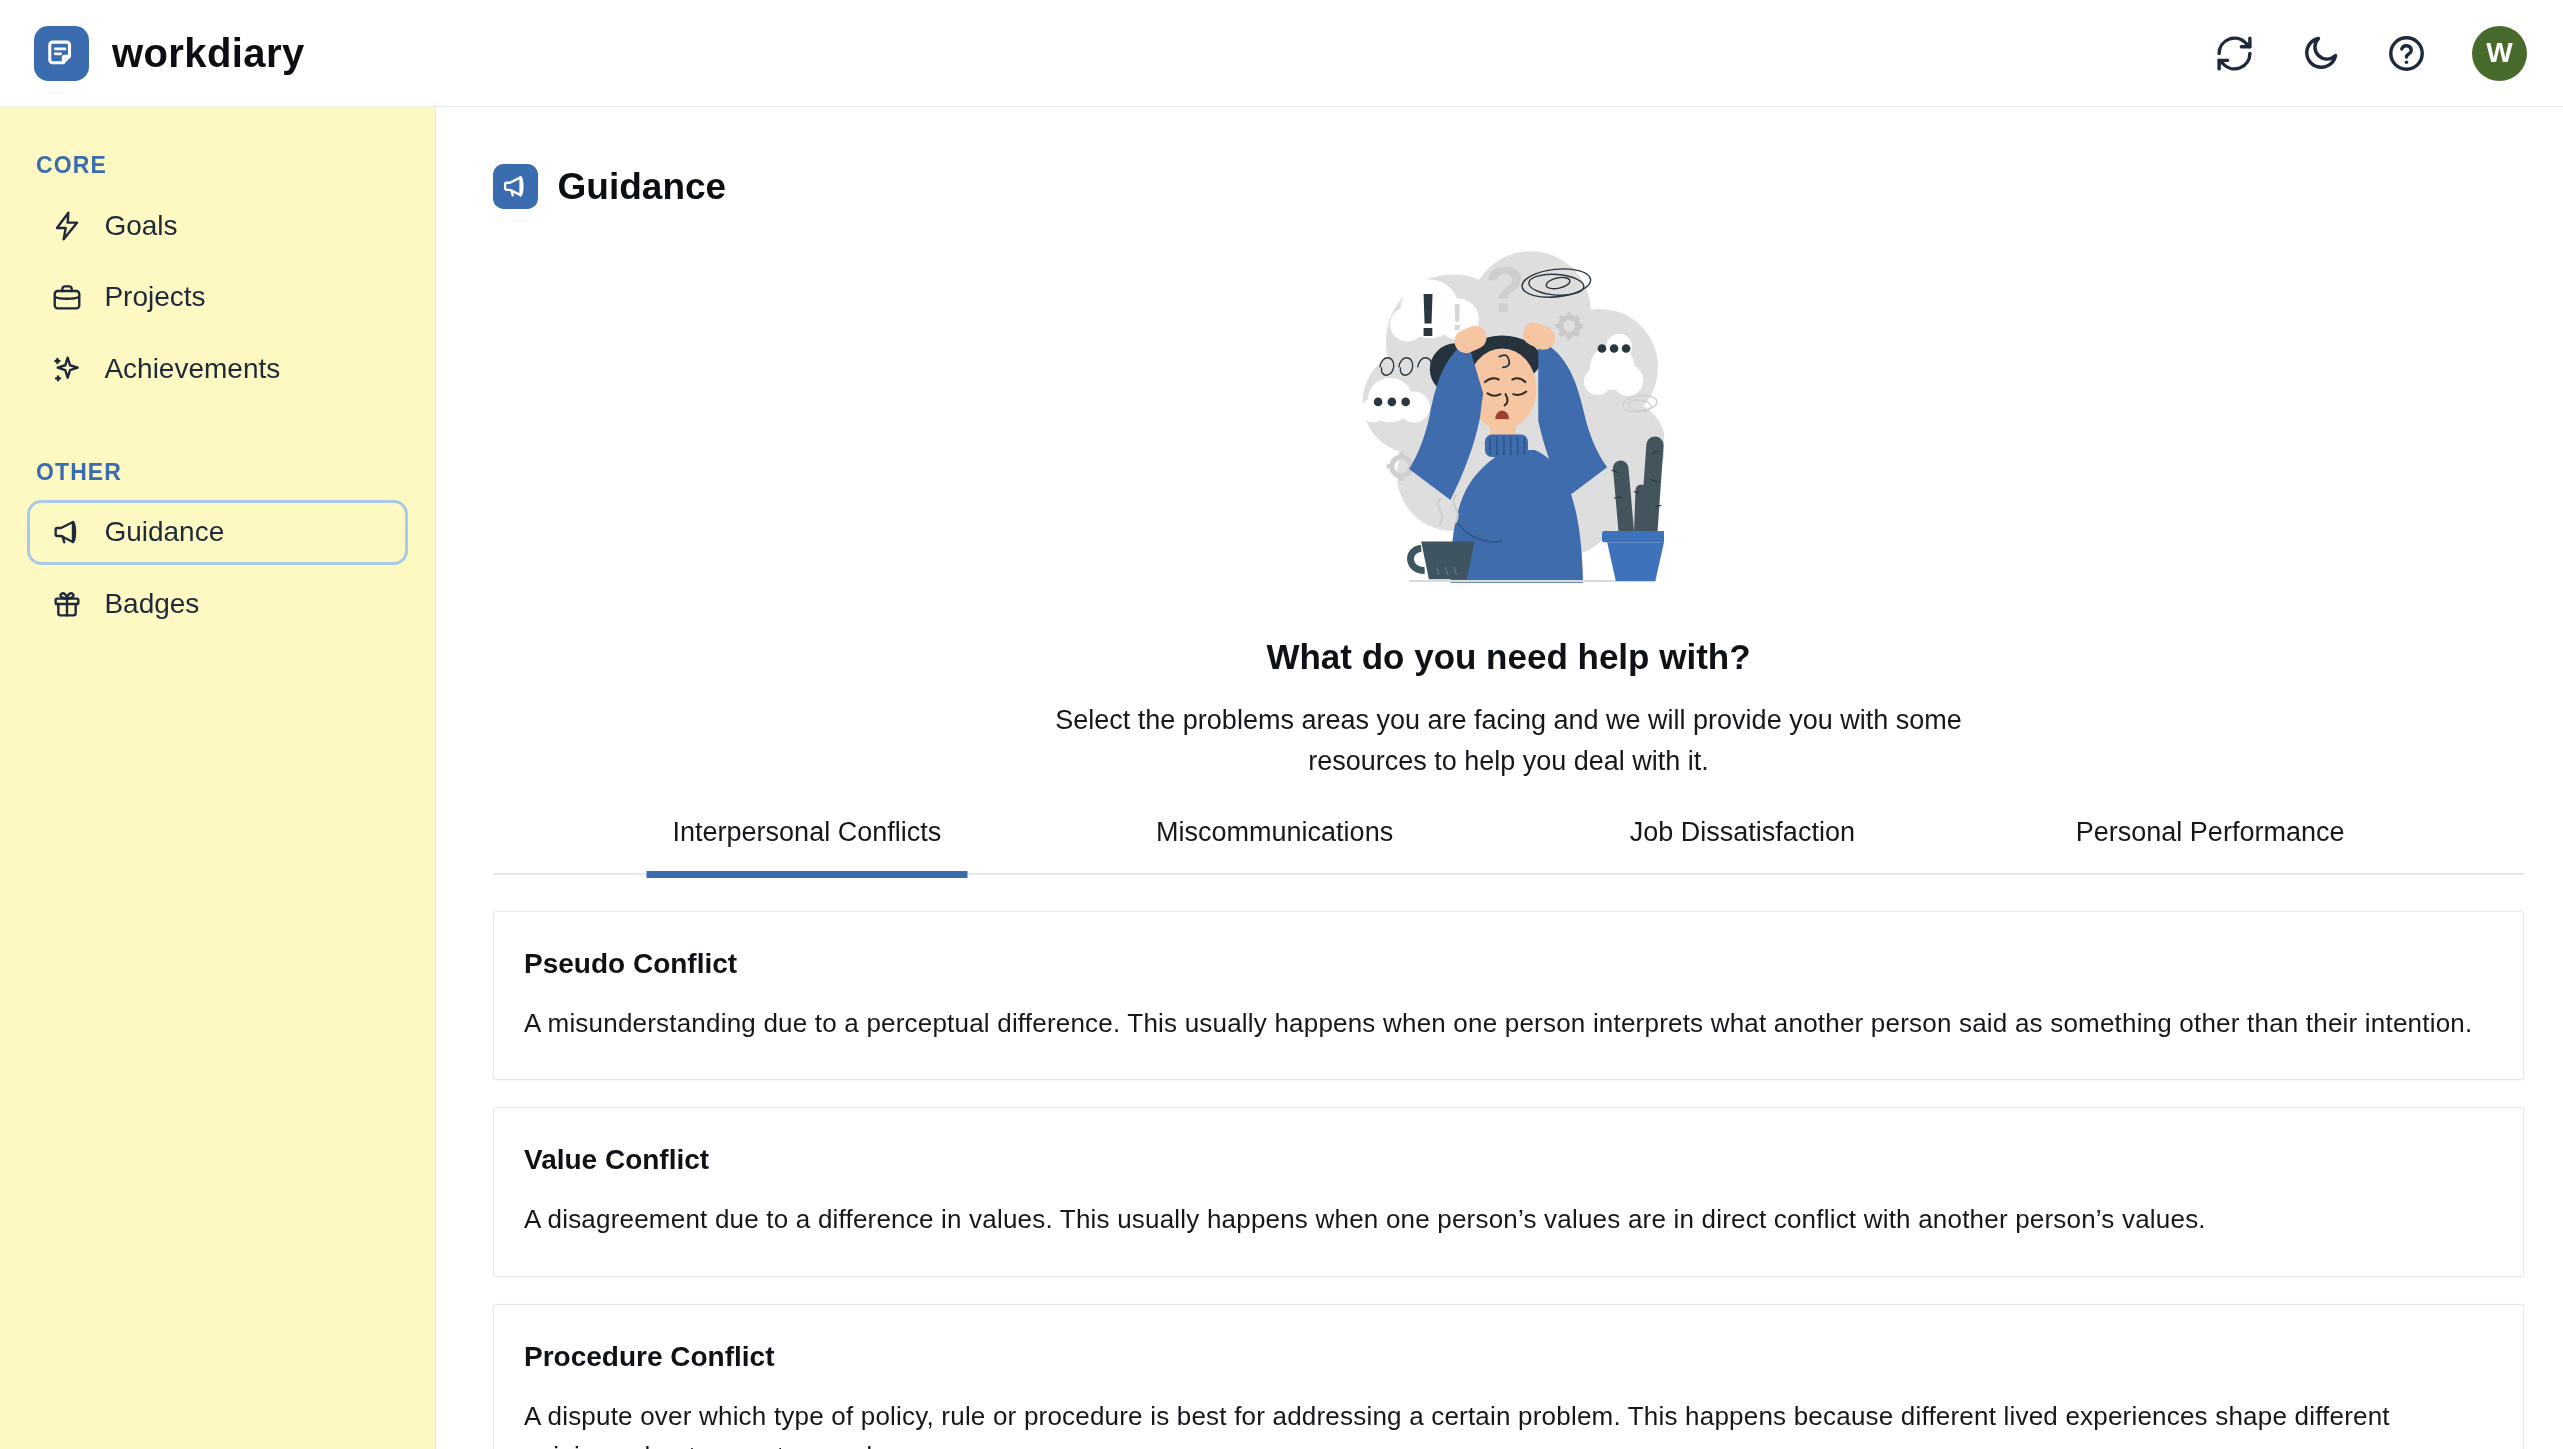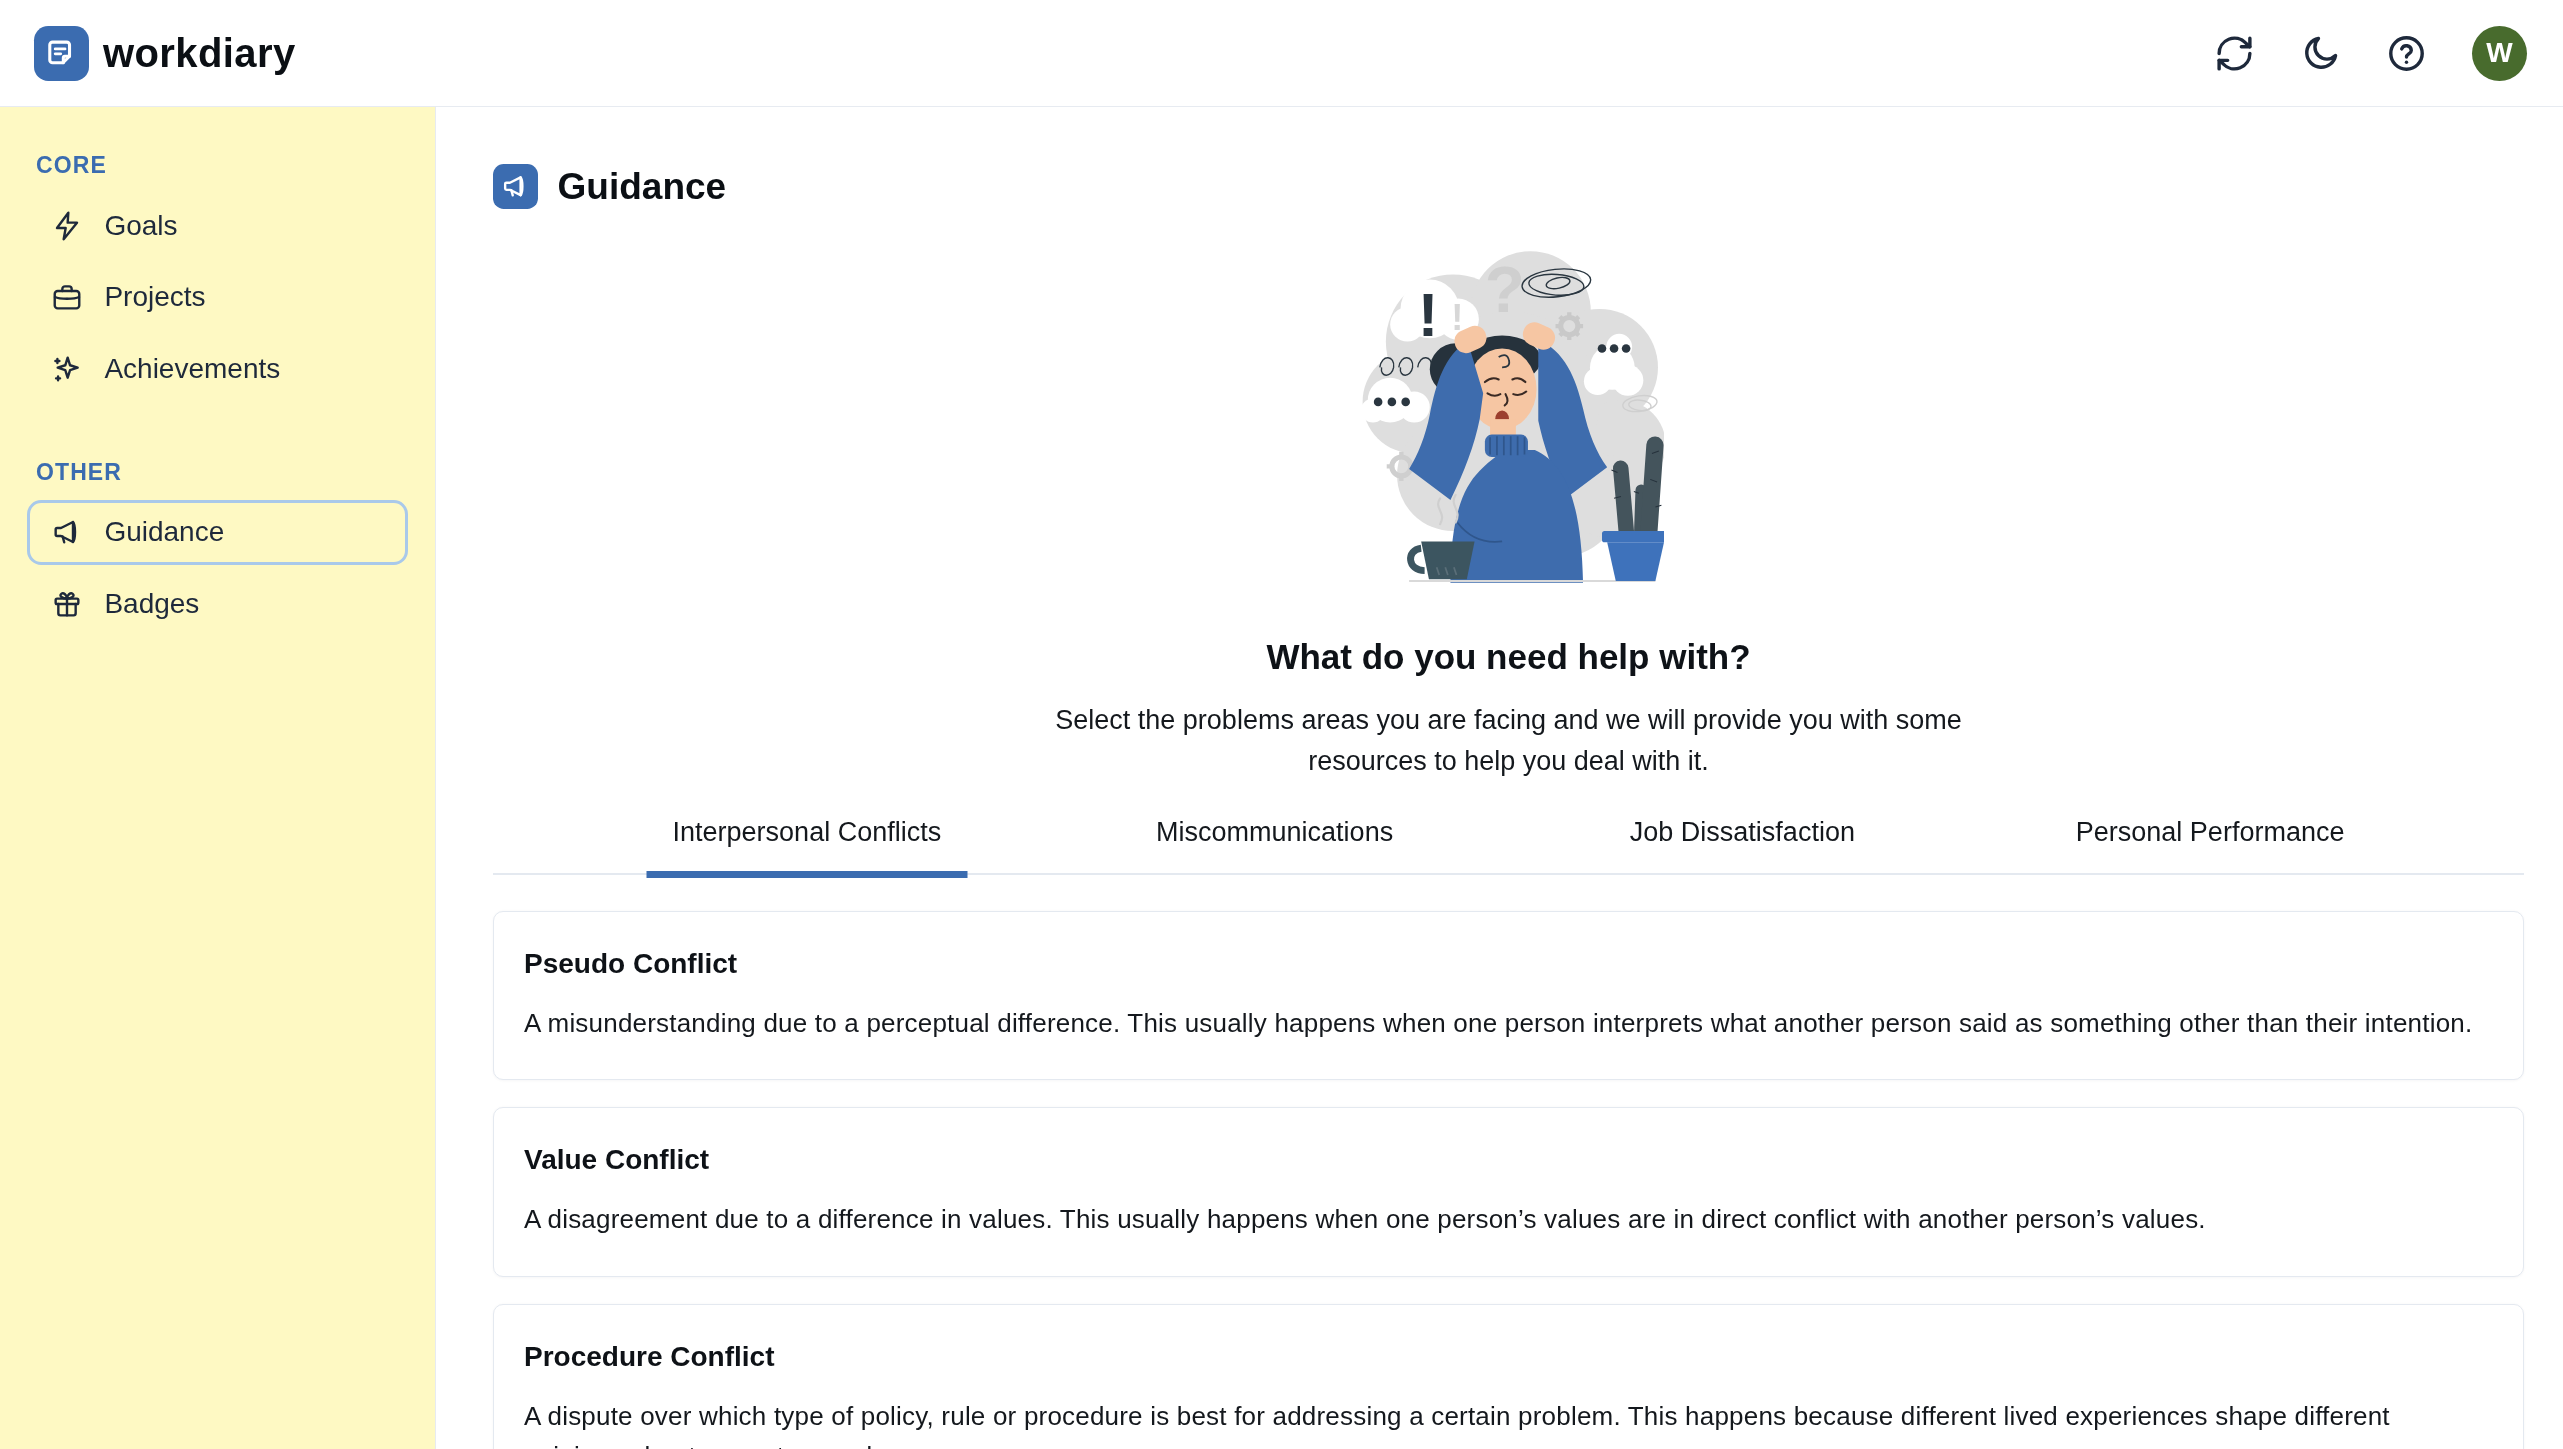--- a/index.html
+++ b/index.html
@@ -11,21 +11,21 @@
     color: #13181e;
   }
   
   .header {
     height: 107px;
     display: flex; align-items: center;
     padding: 0 36px 0 34px;
     border-bottom: 1.8px solid #e7ebf1;
     background: #fff;
   }
-  .brand { display: flex; align-items: center; gap: 14px; cursor: pointer; }
+  .brand { display: flex; align-items: center; gap: 23px; cursor: pointer; }
   .brand-logo {
     width: 55px; height: 55px; border-radius: 14.2px;
     background: #3b6cb0;
     display: flex; align-items: center; justify-content: center;
   }
   .brand-logo svg { width: 37px; height: 37px; }
   .brand-name { font-size: 40px; font-weight: 700; letter-spacing: 0.4px; color: #0b0f14; }
   .header-right { margin-left: auto; display: flex; align-items: center; gap: 45px; }
   .hicon { width: 41px; height: 41px; cursor: pointer; display: block; }
   .hicon svg { width: 100%; height: 100%; }
@@ -92,21 +92,21 @@
     content: "";
     position: absolute; left: 50%; transform: translateX(-50%);
     bottom: -4.5px; height: 6.2px; width: 321px;
     background: #3b6cb0;
   }
   
   .cards { margin-top: 36px; }
   .card {
     background: #fff;
     border: 1.8px solid #e4e9f0;
-    border-radius: 10px;
+    border-radius: 3px;
     padding: 36px 30px;
     margin-bottom: 27px;
     box-shadow: 0 0.9px 2.7px rgba(16,24,40,0.04);
     cursor: pointer;
   }
   .card-title { font-size: 28px; font-weight: 700; margin-bottom: 23px; color: #0e1217; }
   .card-desc { font-size: 26px; color: #14181d; letter-spacing: 0.2px; line-height: 1.55; }
 </style>
 </head>
 <body>

